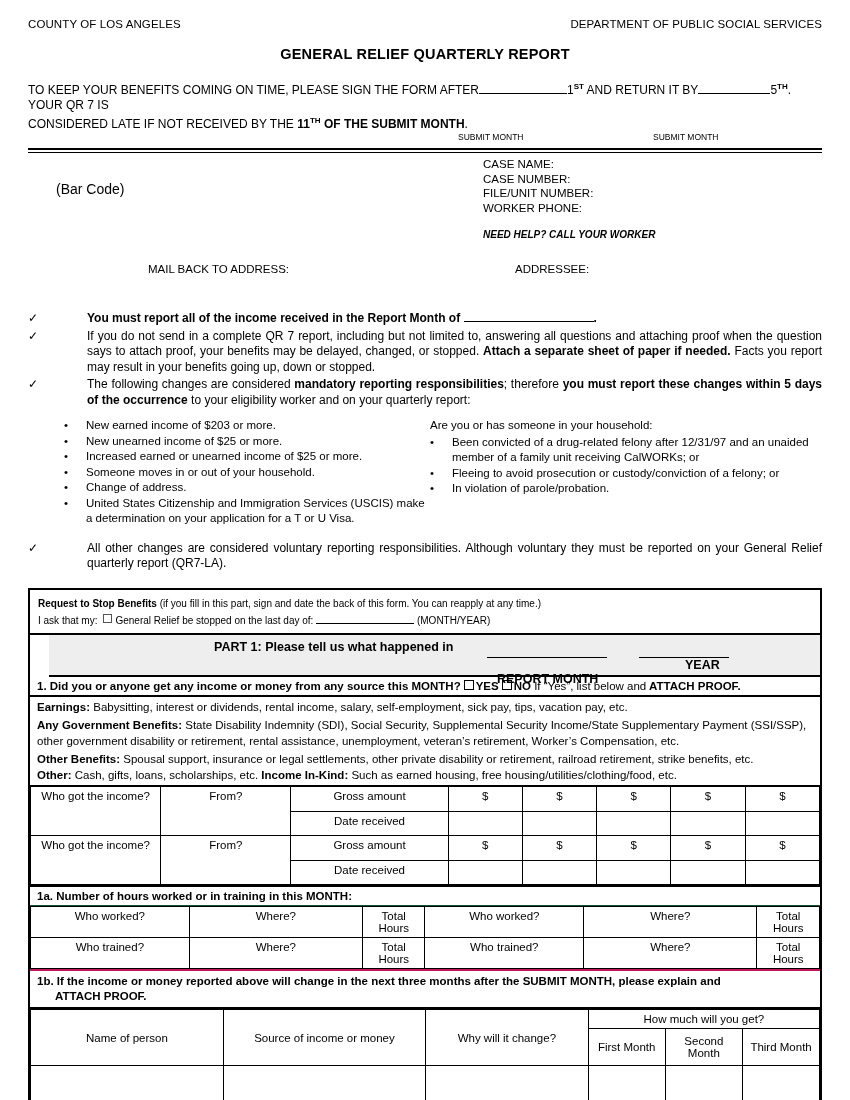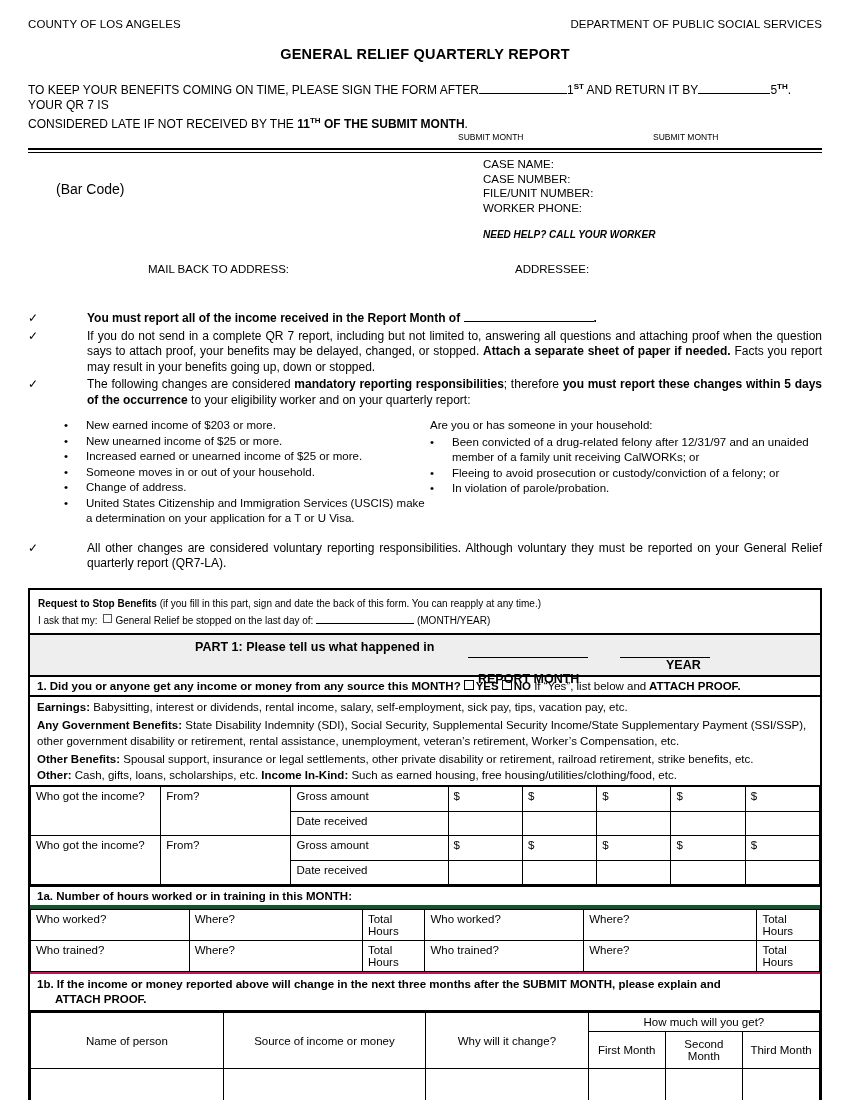--- a/index.html
+++ b/index.html
@@ -124,20 +124,21 @@
   }
   .ul-mid { display:inline-block; border-bottom:1px solid #000; width:98px; }
 
   .part1 {
     background: #eeeeee;
     border-bottom: 2px solid #000;
     position: relative;
     height: 40px;
     font-size: 12.5px;
     font-weight: bold;
+    margin-left: 19px;
   }
   .part1 .lbl { position: absolute; left: 165px; top: 5px; }
   .part1 .u1 { position: absolute; left: 438px; top: 22px; width: 120px; border-top: 1px solid #000; }
   .part1 .u2 { position: absolute; left: 590px; top: 22px; width: 90px; border-top: 1px solid #000; }
   .part1 .t1 { position: absolute; left: 448px; top: 37px; }
   .part1 .t2 { position: absolute; left: 636px; top: 23px; }
 
   .q1 {
     border-bottom: 2px solid #000;
     padding: 3px 6px 3px 7px;
@@ -165,35 +166,36 @@
   
   table.grid {
     border-collapse: collapse;
     width: 100%;
     font-size: 11.5px;
   }
   table.grid td {
     border: 1px solid #000;
     padding: 3px 5px;
     vertical-align: top;
+    text-align: center;
   }
   .inc-who { width: 110px; height: 42px; }
   .inc-from { width: 110px; }
   .inc-lbl { width: 135px; }
   .inc-amt { width: 58px; }
   .thickbot td { border-bottom: 2px solid #000; }
   .thicktop td { border-top: 2px solid #000; }
 
   
   .sechdr {
     font-size: 11.5px;
     font-weight: bold;
     padding: 3px 6px 3px 7px;
     border-top: 2px solid #000;
-    border-bottom: 4px solid #14532d;
+    border-bottom: 1px solid #14532d;
   }
   .sechdr2 {
     font-size: 11.5px;
     font-weight: bold;
     padding: 3px 6px 3px 7px;
     border-top: 2px solid #be185d;
     border-bottom: 2px solid #000;
     line-height: 15px;
   }
   .sechdr2 .ind { padding-left: 18px; display: block; }

